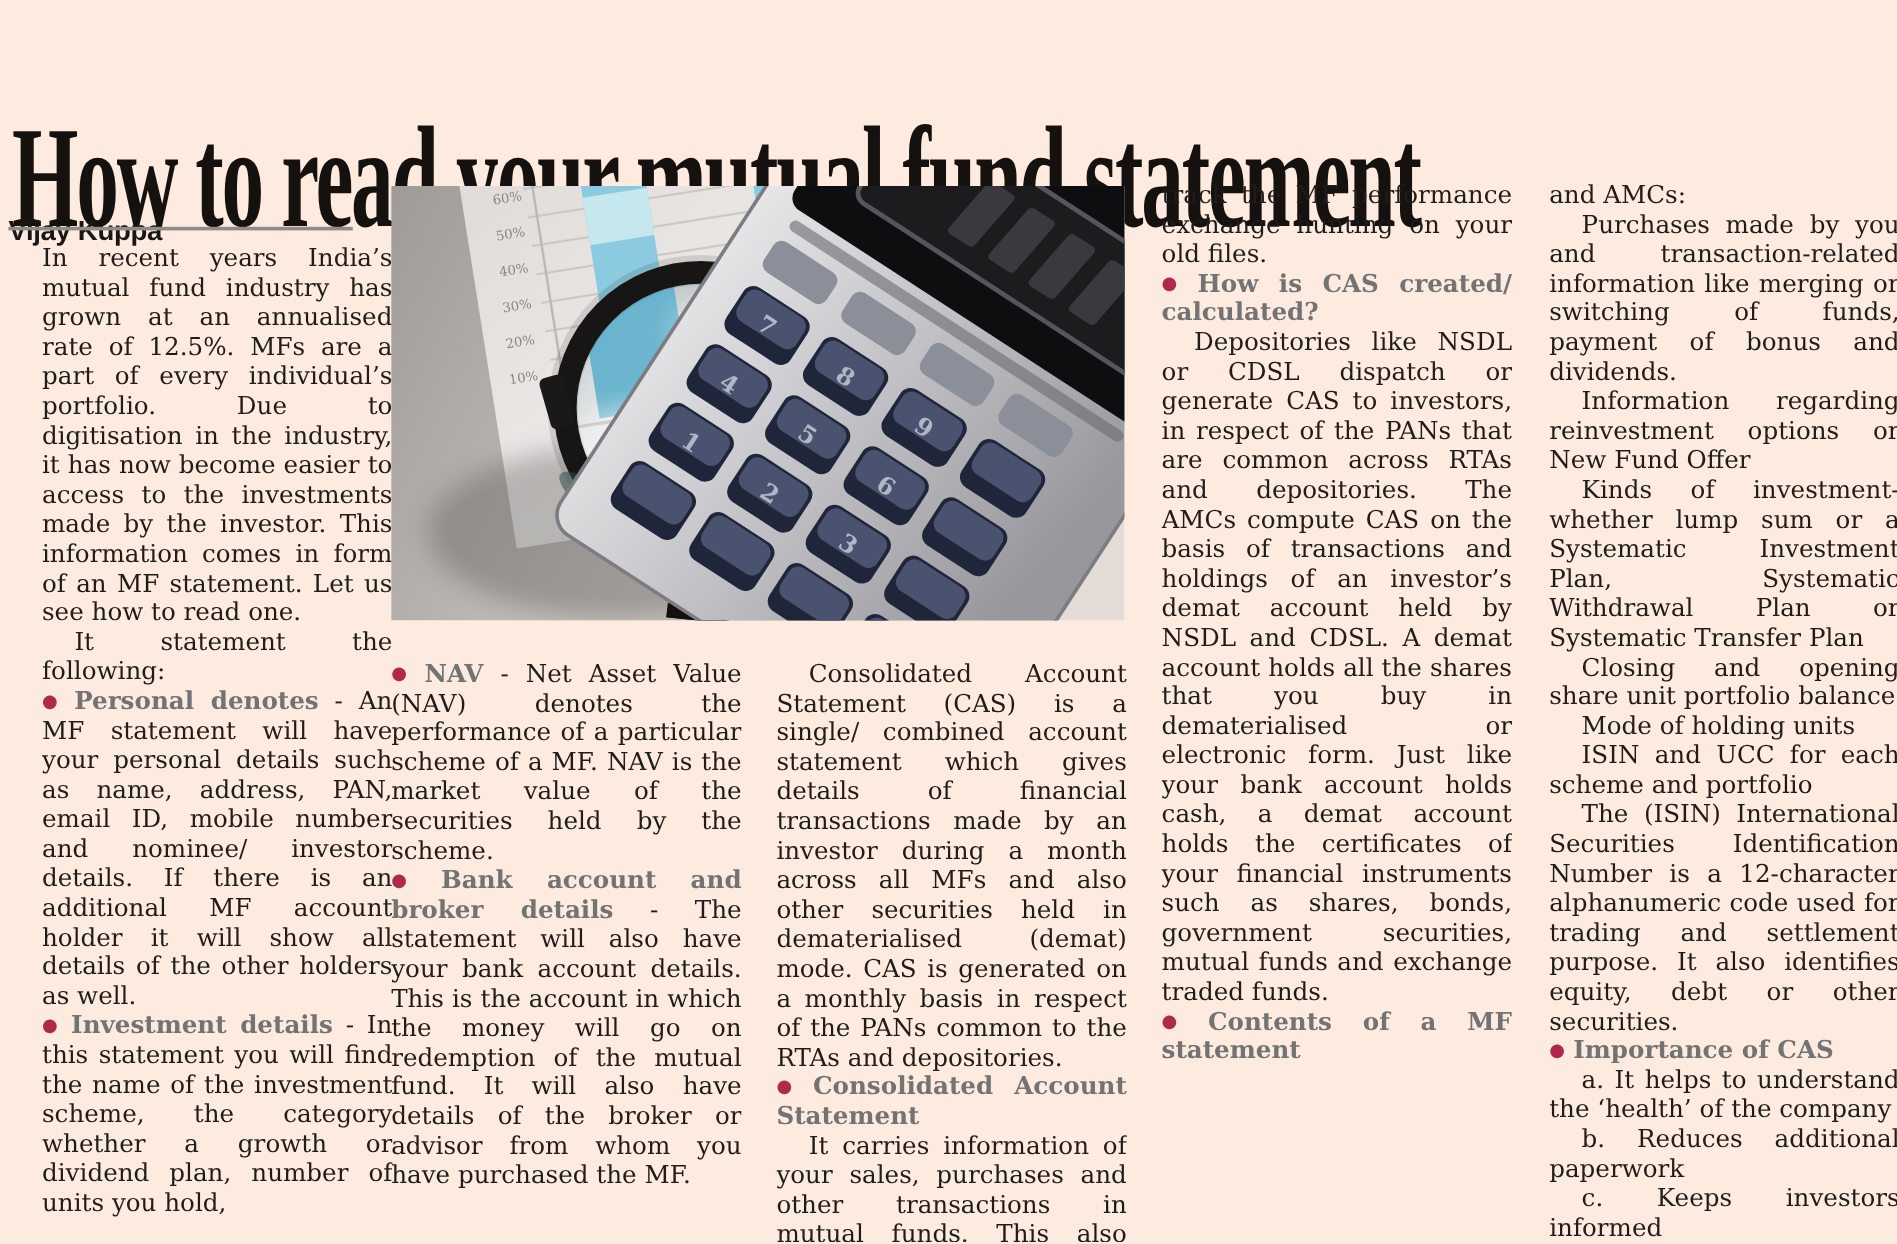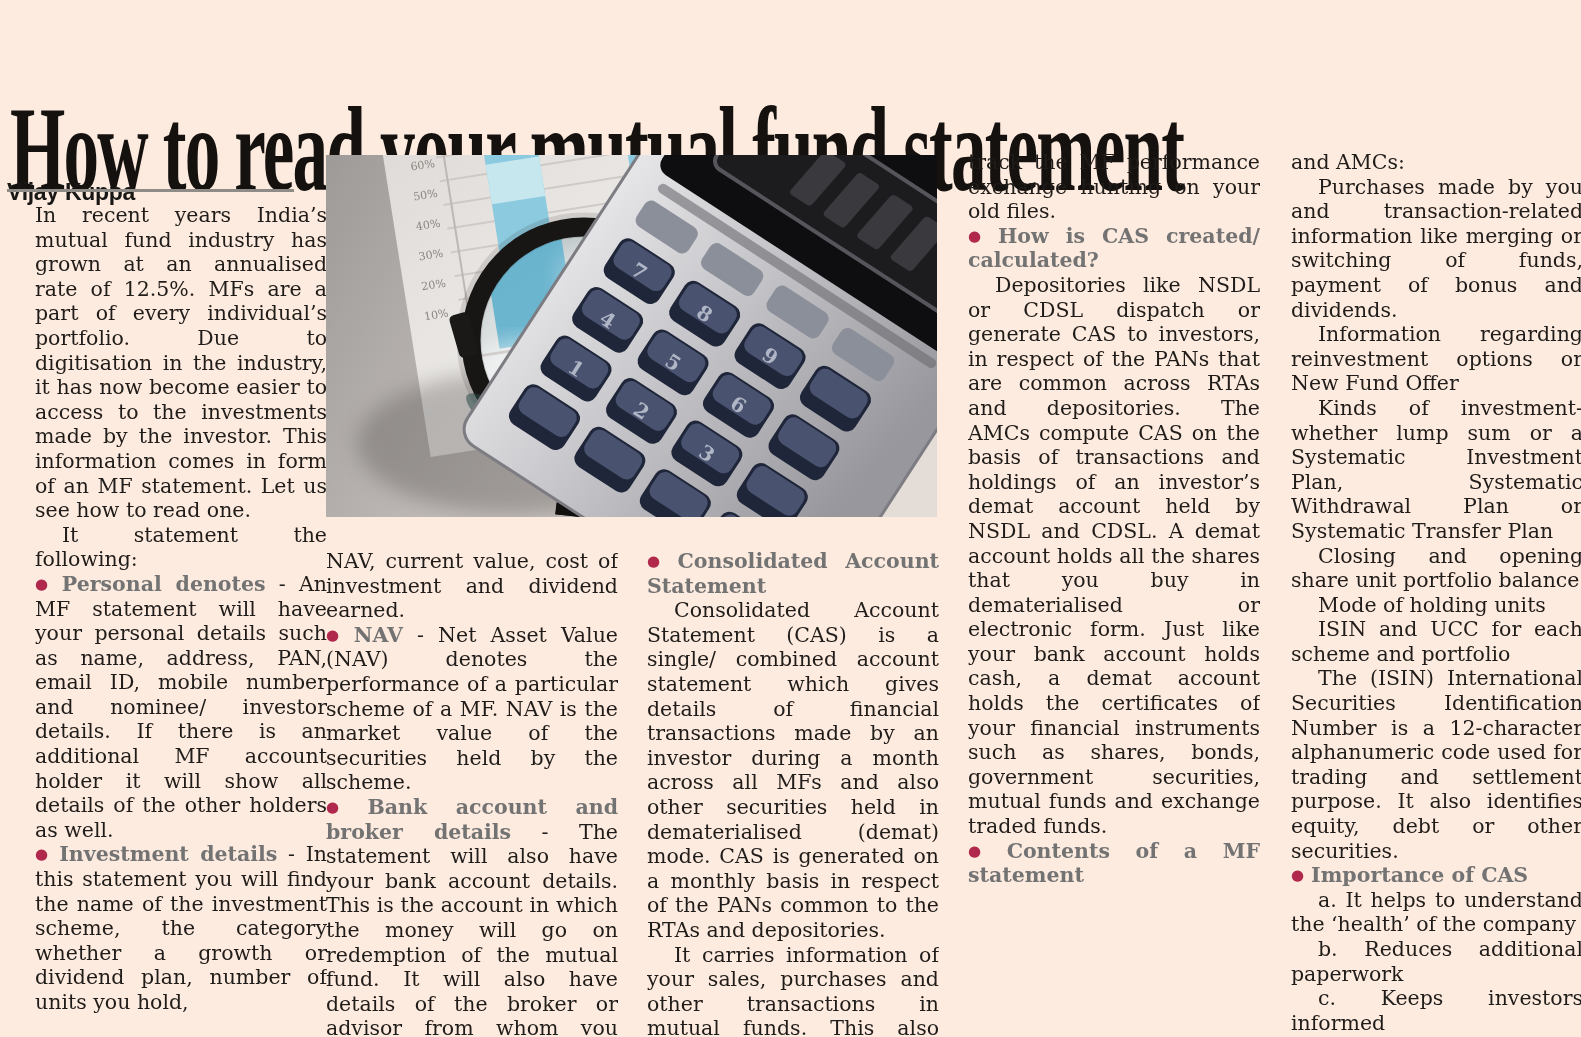--- a/index.html
+++ b/index.html
@@ -215,27 +215,26 @@
         <text x="128" y="396">2</text>
         <text x="206" y="396">3</text>
       </g>
     </g>
   </g>
   <rect x="0" y="0" width="611" height="362" fill="none"></rect>
 </svg>
 </div>
 
 <div id="col2" class="col">
-    <p class="blk">NAV, current value, cost of investment and dividend earned.</p>
     <p class="blk"><span class="dot">●</span><b>NAV</b> - Net Asset Value (NAV) denotes the performance of a particular scheme of a MF. NAV is the market value of the securities held by the scheme.</p>
     <p class="blk"><span class="dot">●</span><b>Bank account and broker details</b> - The statement will also have your bank account details. This is the account in which the money will go on redemption of the mutual fund. It will also have details of the broker or advisor from whom you have purchased the MF.</p>
   </div>
 <div id="col3" class="col">
+    <p class="blk ind">Consolidated Account Statement (CAS) is a single/ combined account statement which gives details of financial transactions made by an investor during a month across all MFs and also other securities held in dematerialised (demat) mode. CAS is generated on a monthly basis in respect of the PANs common to the RTAs and depositories.</p>
     <p class="blk"><span class="dot">●</span><b>Consolidated Account Statement</b></p>
-    <p class="blk ind">Consolidated Account Statement (CAS) is a single/ combined account statement which gives details of financial transactions made by an investor during a month across all MFs and also other securities held in dematerialised (demat) mode. CAS is generated on a monthly basis in respect of the PANs common to the RTAs and depositories.</p>
     <p class="blk ind">It carries information of your sales, purchases and other transactions in mutual funds. This also allows you to</p>
   </div>
 <div id="col4" class="col">
     <p class="blk">track the MF performance exchange hunting on your old files.</p>
     <p class="blk"><span class="dot">●</span><b>How is CAS created/ calculated?</b></p>
     <p class="blk ind">Depositories like NSDL or CDSL dispatch or generate CAS to investors, in respect of the PANs that are common across RTAs and depositories. The AMCs compute CAS on the basis of transactions and holdings of an investor’s demat account held by NSDL and CDSL. A demat account holds all the shares that you buy in dematerialised or electronic form. Just like your bank account holds cash, a demat account holds the certificates of your financial instruments such as shares, bonds, government securities, mutual funds and exchange traded funds.</p>
     <p class="blk"><span class="dot">●</span><b>Contents of a MF statement</b></p>
   </div>
 <div id="col5" class="col">
     <p class="blk">and AMCs:</p>

